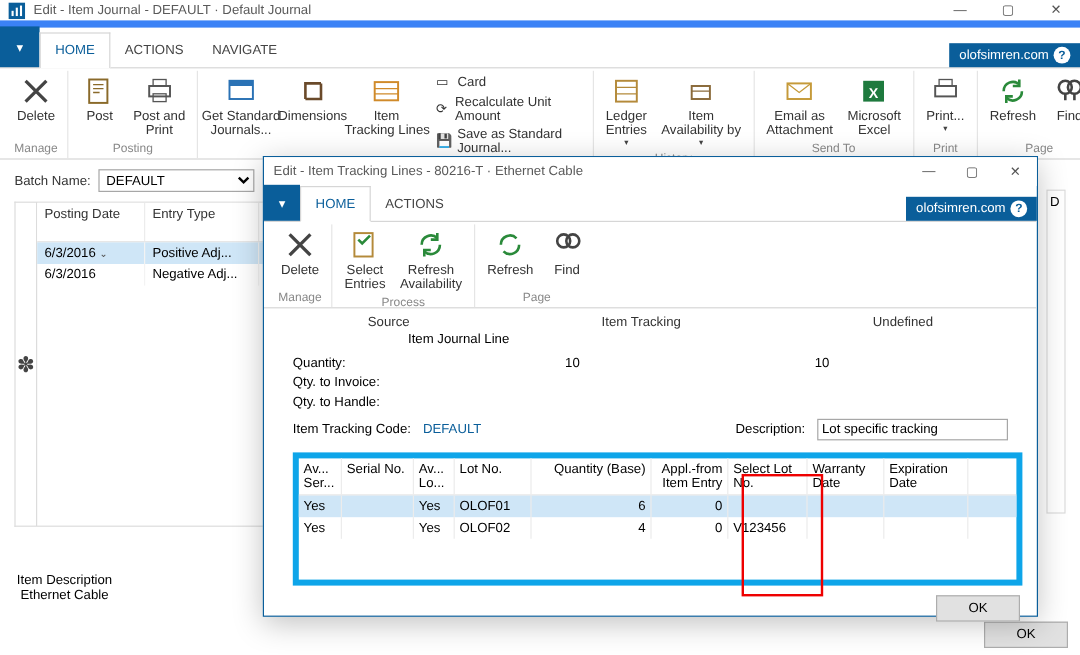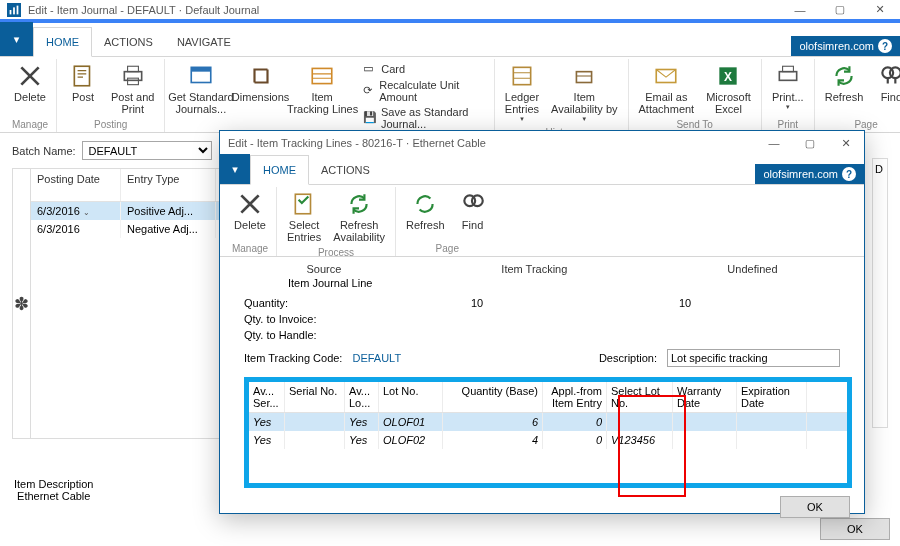--- a/index.html
+++ b/index.html
@@ -1,19 +1,19 @@
 <!DOCTYPE html>
 <html><head>
 <meta charset="utf-8">
 <style>
 * { box-sizing: border-box; margin: 0; padding: 0; font-family: "Segoe UI", Tahoma, sans-serif; font-size: 11px; }
 body { background: #fff; width: 900px; height: 546px; overflow: hidden; position: relative; }
 
 
-.titlebar { height: 23px; background: #fff; display: flex; align-items: center; border-bottom: 4px solid #3b82f6; }
+.titlebar { height: 23px; background: #fff; display: flex; align-items: center; border-bottom: 6px solid #3b82f6; }
 .titlebar .appicon { width: 16px; height: 16px; margin: 0 6px; display:inline-flex;align-items:center;justify-content:center; }
 .titlebar .appicon svg { width:14px;height:14px; }
 .titlebar .wt { color:#5a5a5a; }
 .winbtns { margin-left:auto; display:flex; }
 .winbtn { width:40px; height:23px; display:flex; align-items:center; justify-content:center; color:#555; }
 
 .ribbon-corner { width:33px; height:34px; background:#0a5e9a; display:flex;align-items:center;justify-content:center;color:#fff; }
 .tabs-row { display:flex; height:34px; align-items:flex-end; border-bottom:1px solid #d6d6d6; }
 .tab { padding:8px 12px; font-size:11px; color:#444; }
 .tab.active { border:1px solid #d6d6d6; border-bottom:1px solid #fff; margin-bottom:-1px; background:#fff; color:#0a5e9a; font-weight:400;}
@@ -62,26 +62,26 @@
 .child .winbtn{height:24px;width:36px;}
 .child .tabs-row{height:30px;}
 .child .ribbon{height:72px;}
 
 .section-row{display:flex;justify-content:center;gap:160px;padding:6px 0 2px 0;color:#333;}
 .sub-row{text-align:center;padding-bottom:6px;}
 .kv{display:flex;gap:18px;padding:2px 24px;}
 .kv .k{width:100px;} .kv .v1{width:230px;} .kv .v2{width:150px;}
 .track-row{display:flex;align-items:center;padding:6px 24px;gap:10px;}
 .track-row .link{color:#0a5e9a;}
-.desc-in{width:173px;height:18px;border:1px solid #a7a7a7;padding:0 3px;}
+.desc-in{width:159px;height:18px;border:1px solid #a7a7a7;padding:0 3px;}
 
 .cgrid{margin:4px 12px 0 24px;border:5px solid #0ea5e9;}
 .cghead{display:flex;border-bottom:1px solid #e2e2e2;}
 .cghead>div,.cgrow>div{padding:3px 4px;border-right:1px solid #ececec;font-size:11px;}
-.cgrow{display:flex;font-style:italic;}
+.cgrow{display:flex;}
 .cgrow.sel{background:#cfe6f7;}
 .w-av{width:36px}.w-sn{width:60px}.w-avl{width:34px}.w-lot{width:64px}.w-qb{width:100px;text-align:right}.w-af{width:64px;text-align:right}.w-vl{width:66px}.w-wd{width:64px}.w-ed{width:70px}
 .redbox{position:absolute;border:2px solid #e00;pointer-events:none;}
 
 .child-footer{margin-top:auto;display:flex;justify-content:flex-end;padding:8px 14px;}
 </style>
 </head>
 <body>
 
 <div class="titlebar">
@@ -415,21 +415,21 @@
       </div>
       <div class="gname">Page</div>
     </div>
   </div>
 
   <div class="section-row">
     <span>Source</span>
     <span>Item Tracking</span>
     <span>Undefined</span>
   </div>
-  <div class="sub-row" style="padding-left:68px;text-align:left">Item Journal Line</div>
+  <div class="sub-row" style="padding-left:120px;text-align:left">Item Journal Line</div>
 
   <div class="kv">
       <div class="k">Quantity:</div>
       <div class="v1" style="text-align:center">10</div>
       <div class="v2" style="text-align:center">10</div>
     </div>
   <div class="kv">
       <div class="k">Qty. to Invoice:</div>
     </div>
   <div class="kv">

